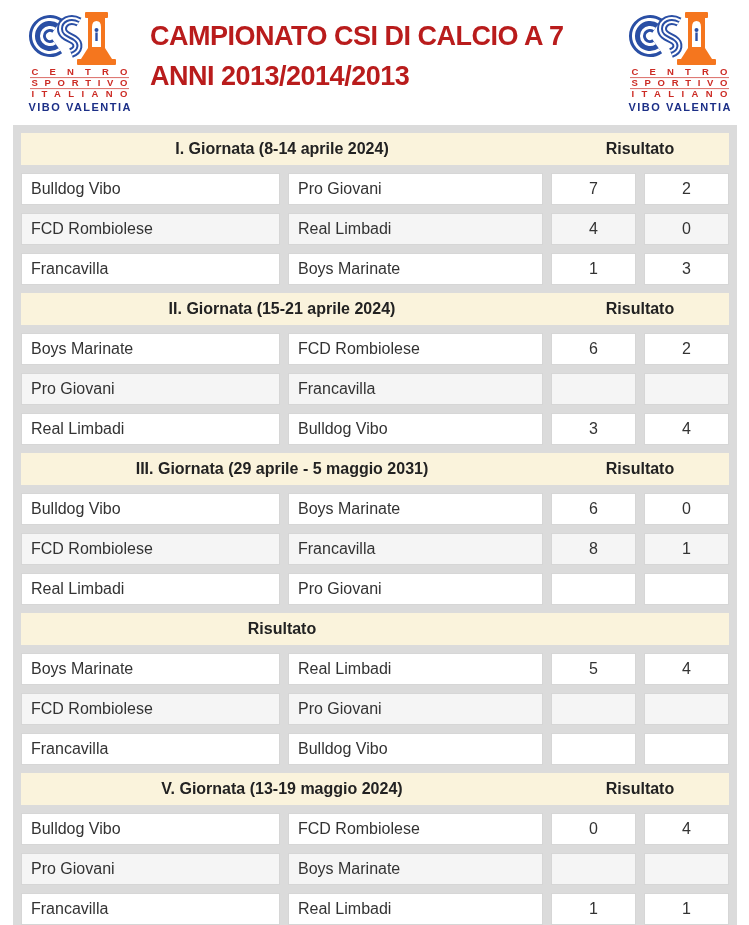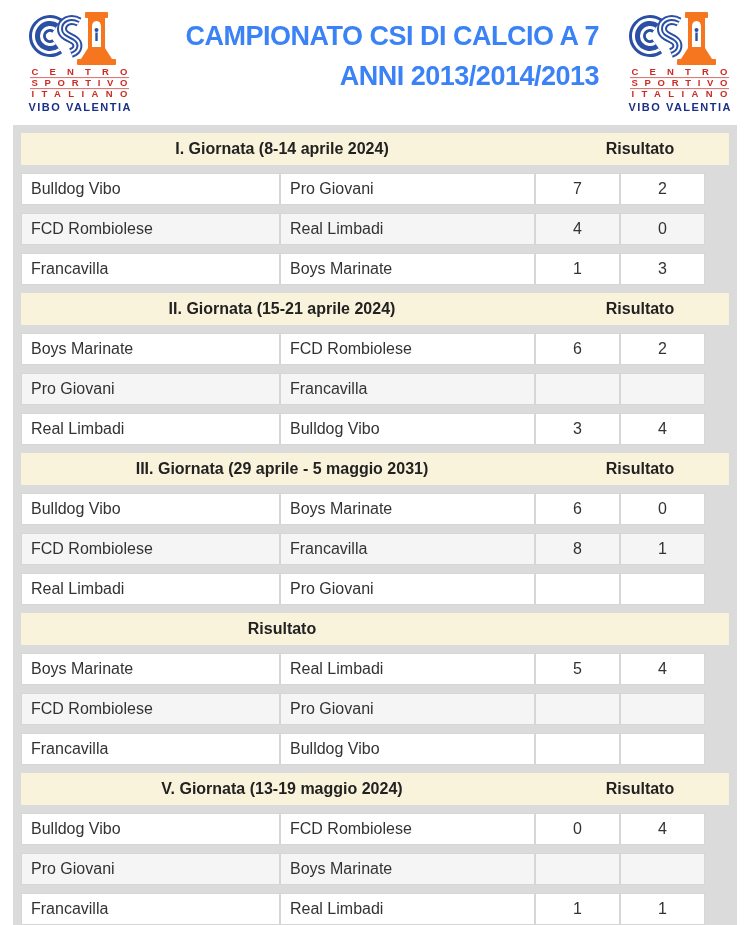--- a/index.html
+++ b/index.html
@@ -9,39 +9,39 @@
     -webkit-font-smoothing:antialiased;
     overflow:hidden;
   }
   
   .page-header{position:relative;height:125px;}
   .logo{position:absolute;top:7px;width:113px;height:110px;}
   .logo-left{left:23px;}
   .logo-right{right:13px;}
   .doc-title{
     position:absolute;left:150px;right:150px;top:16px;
-    text-align:right;font-weight:bold;color:#3b82f6;
+    text-align:left;font-weight:bold;color:#b91c1c;
     font-size:27px;line-height:40px;letter-spacing:-0.5px;
   }
   
   .results-table{
     margin-left:13px;width:708px;
     background:#DBDBDB;padding:8px;
     display:flex;flex-direction:column;gap:8px;
   }
   .round-header{
     height:32px;background:#FAF3DC;
     display:grid;grid-template-columns:522px 178px;column-gap:8px;
     align-items:center;
   }
   .round-title,.result-label{
     text-align:center;font-weight:bold;font-size:16px;color:#222222;
   }
   .match-row{
-    display:grid;grid-template-columns:259px 255px 85px 85px;column-gap:0;
+    display:grid;grid-template-columns:259px 255px 85px 85px;column-gap:8px;
   }
   .cell{
     height:32px;box-sizing:border-box;
     background:#ffffff;border:1px solid #D6D6D6;
     display:flex;align-items:center;
     font-size:16px;color:#333333;
   }
   .cell.team{padding-left:9px;}
   .cell.score{justify-content:center;}
   .match-row.alt .cell{background:#F5F5F5;}

